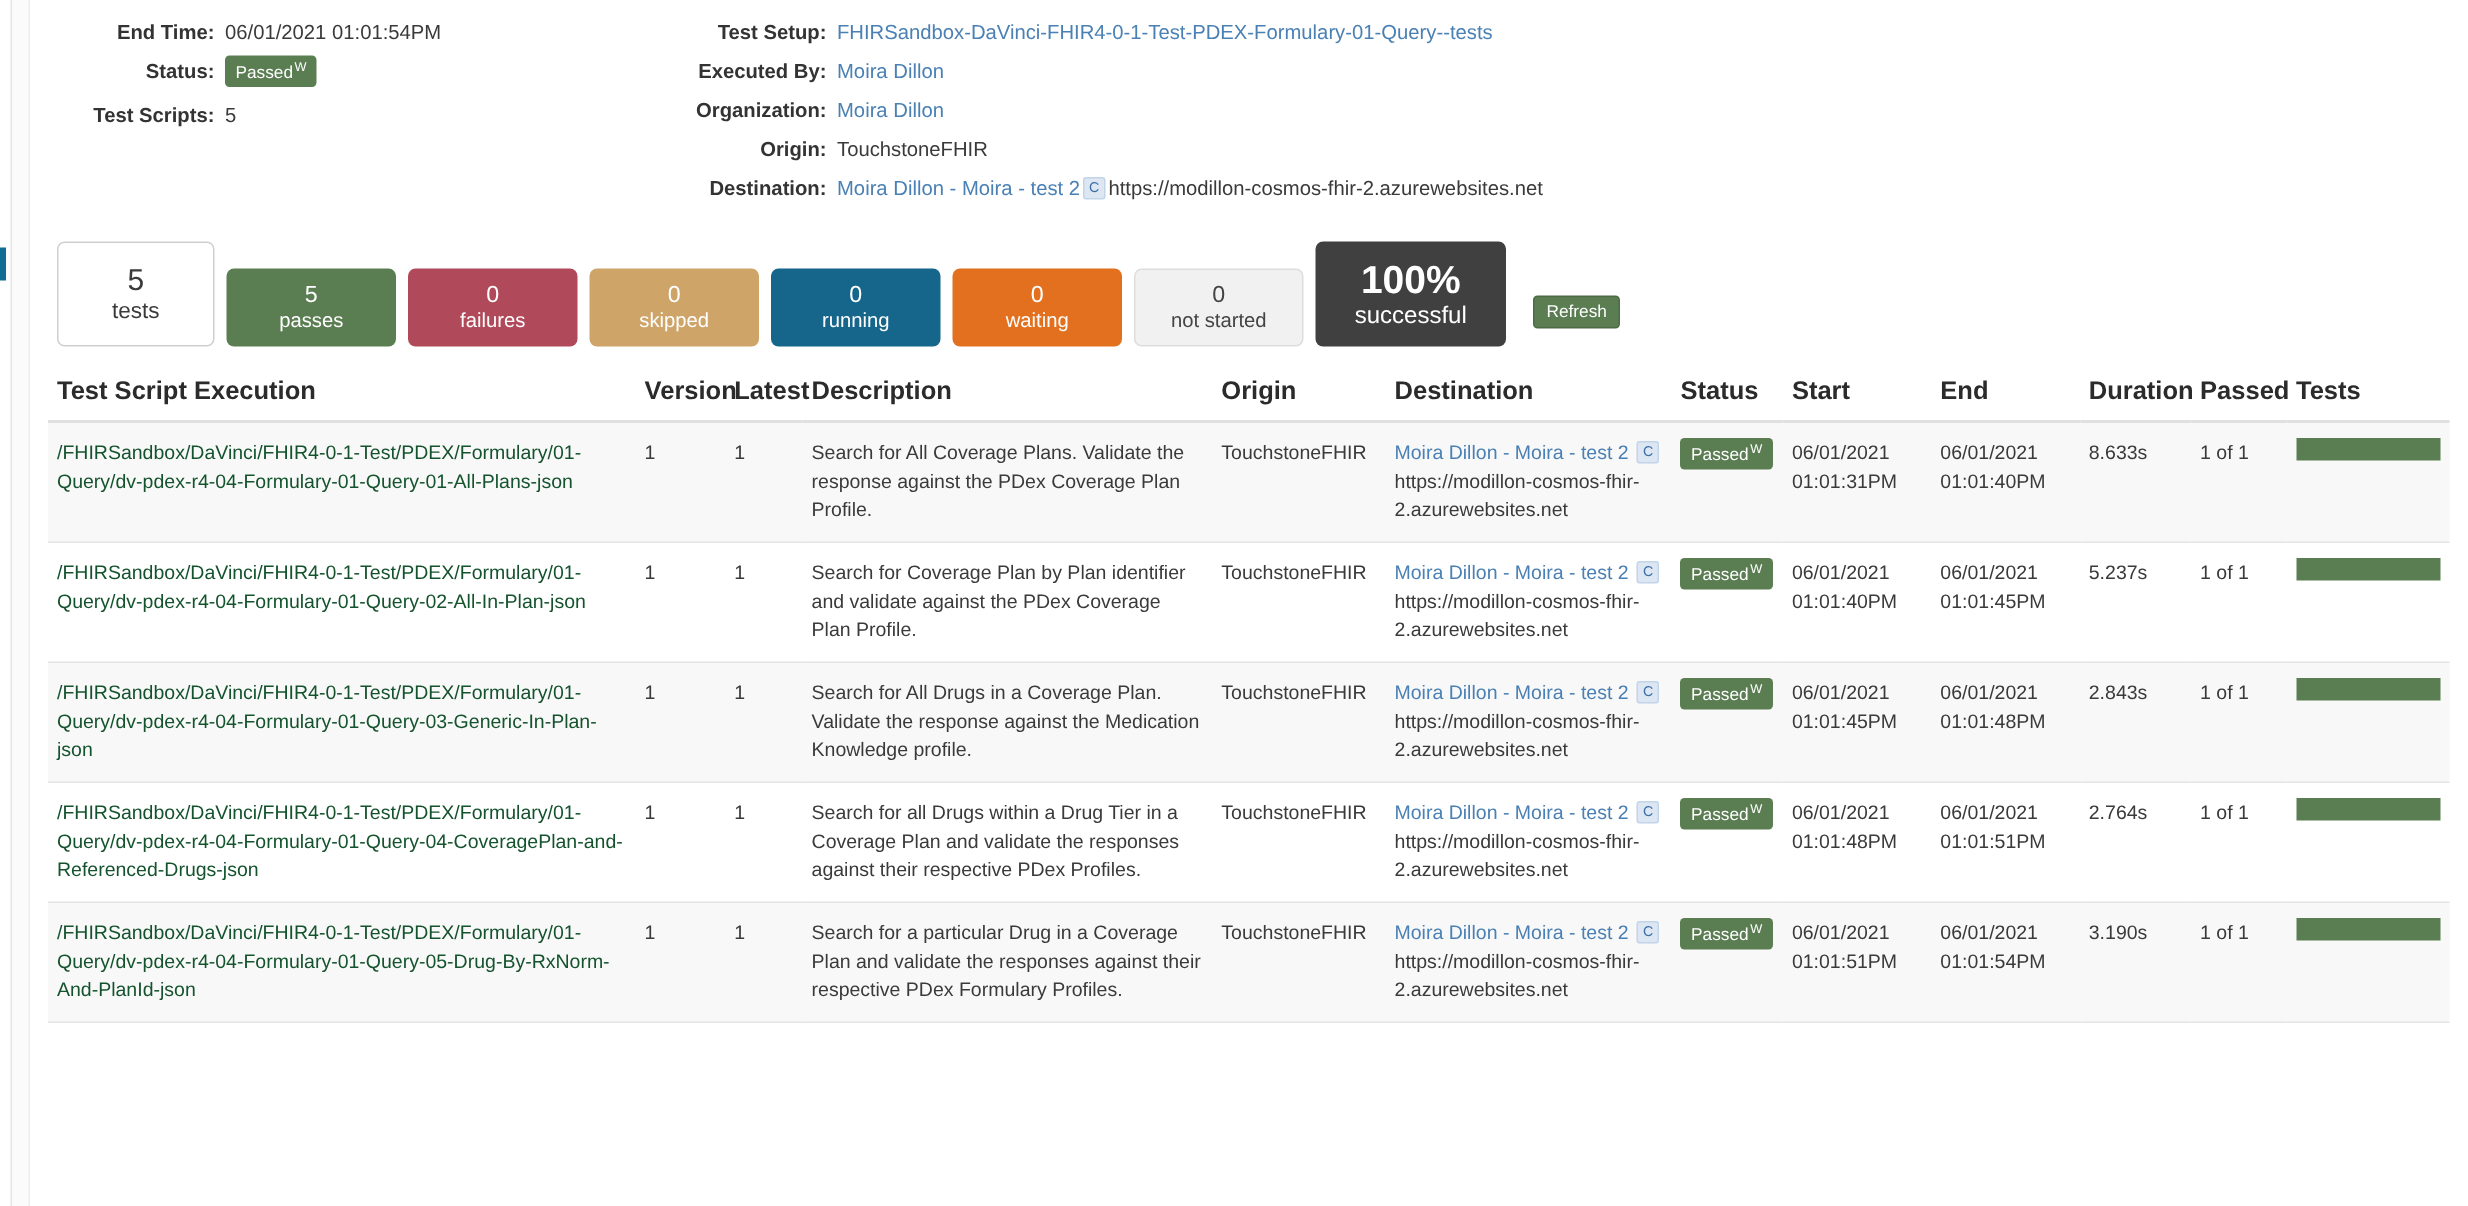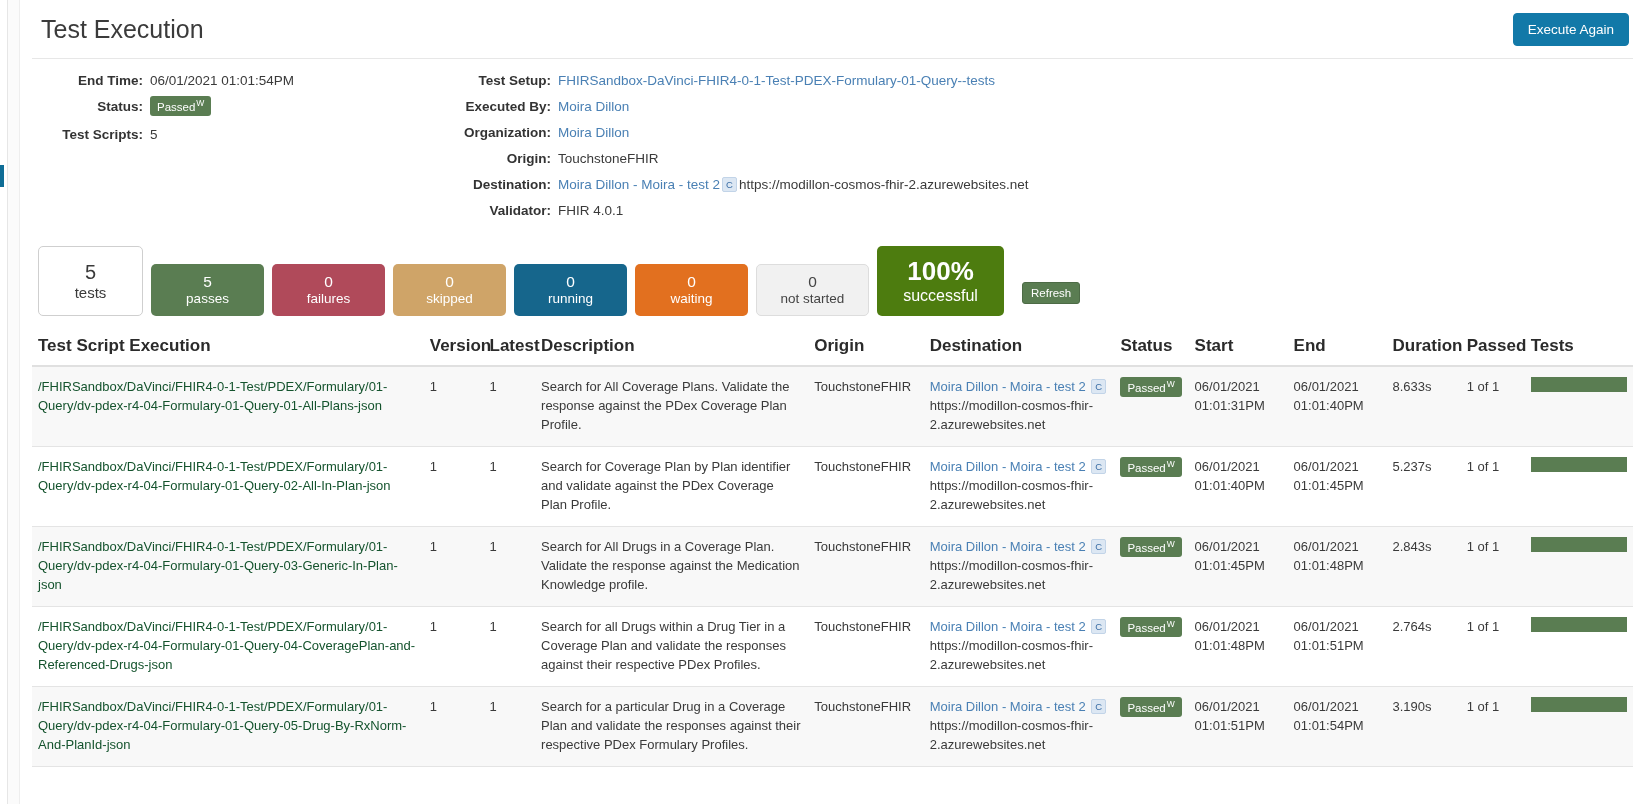--- a/index.html
+++ b/index.html
@@ -158,24 +158,20 @@
 <body>
 
 <div id="page">
   <div class="gutter-left">
     <div class="gutter-mark"></div>
   </div>
   <div class="gutter-left2"></div>
 
   <div class="content">
 
-    <div class="titlebar">
-      <div class="page-title">Test Execution</div>
-      <button class="btn-execute">Execute Again</button>
-    </div>
 
     <div class="fields">
       <div class="fields-col left" id="sum-left">
           <div class="frow">
             <div class="lbl">End Time:</div>
             <div class="val">06/01/2021 01:01:54PM</div>
           </div>
           <div class="frow">
             <div class="lbl">Status:</div>
             <div class="val"><span class="badge-passed"><span>Passed</span><sup>W</sup></span></div>
@@ -198,24 +194,20 @@
             <div class="lbl">Organization:</div>
             <div class="val"><a class="lnk">Moira Dillon</a></div>
           </div>
           <div class="frow">
             <div class="lbl">Origin:</div>
             <div class="val">TouchstoneFHIR</div>
           </div>
           <div class="frow">
             <div class="lbl">Destination:</div>
             <div class="val"><a class="lnk">Moira Dillon - Moira - test 2</a><span class="chip-c">C</span><span class="dest-url">https://modillon-cosmos-fhir-2.azurewebsites.net</span></div>
-          </div>
-          <div class="frow">
-            <div class="lbl">Validator:</div>
-            <div class="val">FHIR 4.0.1</div>
           </div>
         </div>
     </div>
 
     <div class="tiles" id="tiles">
       <div class="tile tests">
           <div class="num">5</div>
           <div class="cap">tests</div>
         </div>
         <div class="tile" style="background: rgb(90, 125, 82);">
@@ -235,21 +227,21 @@
           <div class="cap">running</div>
         </div>
         <div class="tile" style="background: rgb(226, 112, 31);">
           <div class="num">0</div>
           <div class="cap">waiting</div>
         </div>
         <div class="tile notstarted">
           <div class="num">0</div>
           <div class="cap">not started</div>
         </div>
-        <div class="tile success" style="background: #4d7c0f; text-align: center;">
+        <div class="tile success" style="background: #404040; text-align: center;">
           <div class="num">100%</div>
           <div class="cap">successful</div>
         </div>
         <button class="btn-refresh">Refresh</button>
     </div>
 
     <table class="exec">
       <thead>
         <tr>
           <th class="c-script">Test Script Execution</th>

